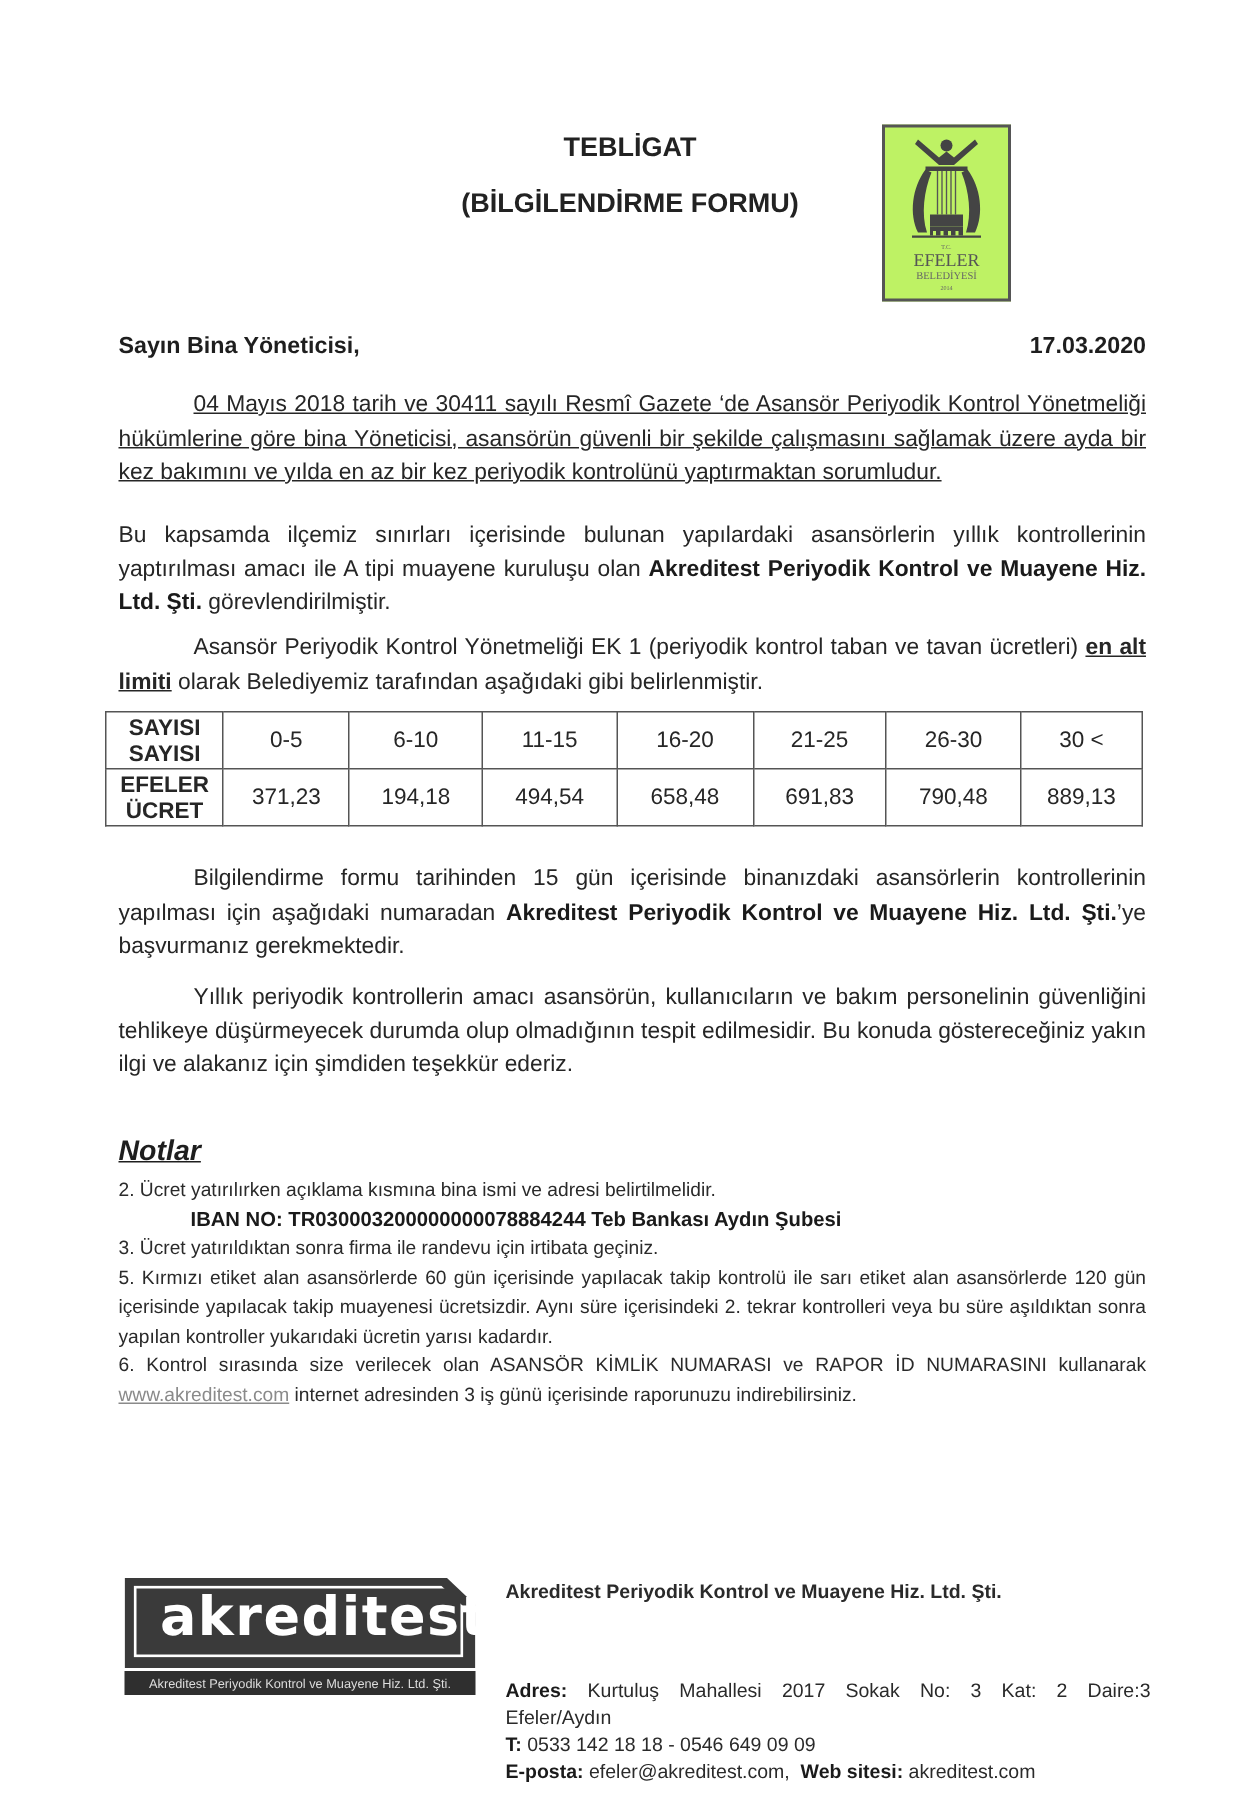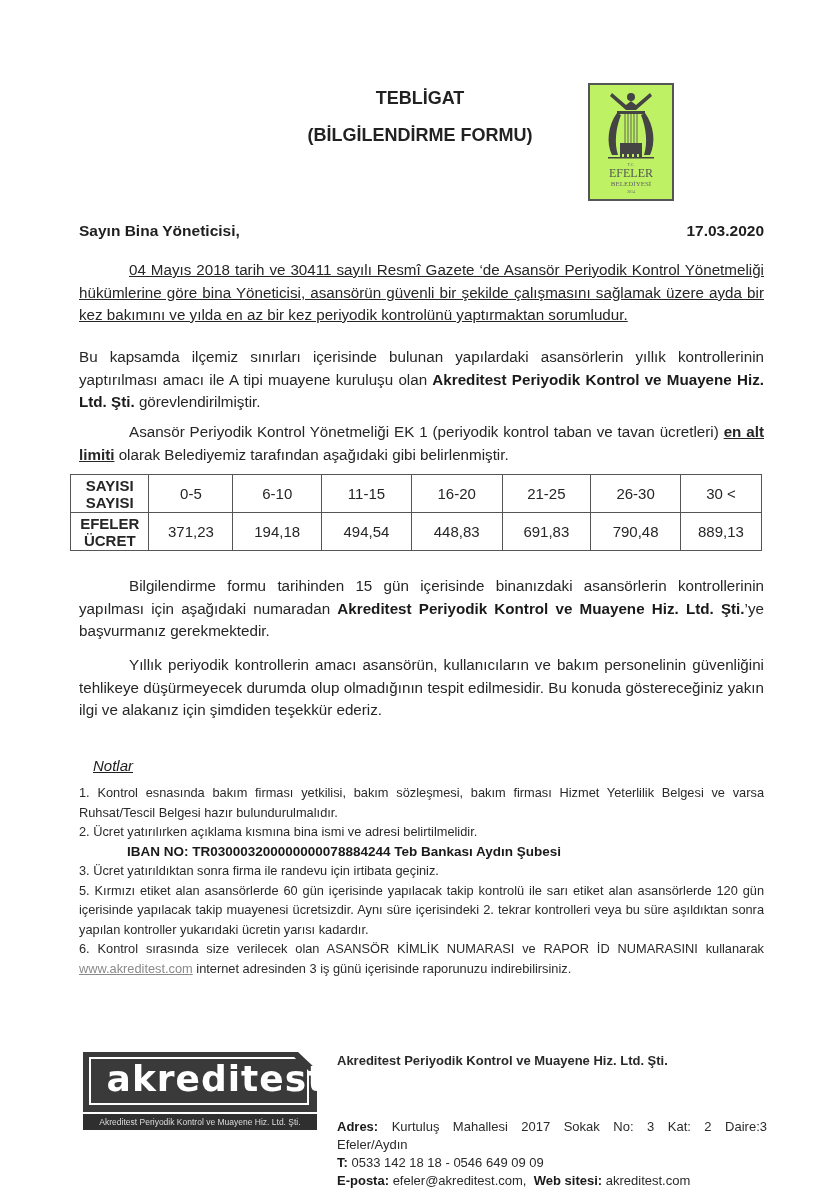--- a/index.html
+++ b/index.html
@@ -25,21 +25,21 @@
   .p2 { top: 346px; }
   .p3 { top: 421px; }
   .p4 { top: 575px; }
   .p5 { top: 654px; }
   .ul { text-decoration: underline; font-weight: bold; }
 
   table.fees { position: absolute; left: 70px; top: 474px; width: 692px; border-collapse: collapse; font-size: 15px; color: #262626; }
   table.fees td { border: 1.5px solid #555; text-align: center; height: 37px; padding: 0; }
   table.fees td.hdr { font-weight: bold; line-height: 17px; font-size: 15px; }
 
-  .notes-title { position: absolute; left: 93px; top: 757px; font-weight: normal; font-style: italic; text-decoration: underline; font-size: 15px; }
+  .notes-title { position: absolute; left: 79px; top: 757px; font-weight: bold; font-style: italic; text-decoration: underline; font-size: 19px; }
   .notes { position: absolute; left: 79px; top: 783px; width: 685px; font-size: 12.8px; line-height: 19.5px; color: #2a2a2a; text-align: justify; }
   .notes div { margin: 0; }
   .notes .iban { font-weight: bold; font-size: 13.5px; color: #1a1a1a; padding-left: 48px; }
   .notes a { color: #8a8a8a; text-decoration: underline; }
 
   .brand { position: absolute; left: 83px; top: 1052px; width: 234px; height: 80px; }
   .brand .top {
     position: absolute; left: 0; top: 0; width: 234px; height: 60px; background: #3a3a3a;
     clip-path: polygon(0 0, 215px 0, 234px 18px, 234px 60px, 0 60px);
   }
@@ -106,35 +106,34 @@
       <td style="width:91px">16-20</td>
       <td style="width:89px">21-25</td>
       <td style="width:90px">26-30</td>
       <td style="width:81px">30 &lt;</td>
     </tr>
     <tr>
       <td class="hdr"><span>EFELER</span><br><span>ÜCRET</span></td>
       <td>371,23</td>
       <td>194,18</td>
       <td>494,54</td>
-      <td>448,83</td>
+      <td>658,48</td>
       <td>691,83</td>
       <td>790,48</td>
       <td>889,13</td>
     </tr>
   </tbody>
     </table>
 
   <div class="para p4"><span class="indent"></span><span>Bilgilendirme formu tarihinden 15 gün içerisinde binanızdaki asansörlerin kontrollerinin yapılması için aşağıdaki numaradan </span><b>Akreditest Periyodik Kontrol ve Muayene Hiz. Ltd. Şti.</b><span>’ye başvurmanız gerekmektedir.</span></div>
 
   <div class="para p5"><span class="indent"></span><span>Yıllık periyodik kontrollerin amacı asansörün, kullanıcıların ve bakım personelinin güvenliğini tehlikeye düşürmeyecek durumda olup olmadığının tespit edilmesidir. Bu konuda göstereceğiniz yakın ilgi ve alakanız için şimdiden teşekkür ederiz.</span></div>
 
   <div class="notes-title">Notlar</div>
   <div class="notes">
-    <div>1. Kontrol esnasında bakım firması yetkilisi, bakım sözleşmesi, bakım firması Hizmet Yeterlilik Belgesi ve varsa Ruhsat/Tescil Belgesi hazır bulundurulmalıdır.</div>
     <div>2.  Ücret yatırılırken açıklama kısmına bina ismi ve adresi belirtilmelidir.</div>
     <div class="iban">IBAN NO: TR030003200000000078884244 Teb Bankası Aydın Şubesi</div>
     <div>3.  Ücret yatırıldıktan sonra firma ile randevu için irtibata geçiniz.</div>
     <div>5.  Kırmızı etiket alan asansörlerde 60 gün içerisinde yapılacak takip kontrolü ile sarı etiket alan asansörlerde 120 gün içerisinde yapılacak takip muayenesi ücretsizdir. Aynı süre içerisindeki 2. tekrar kontrolleri veya bu süre aşıldıktan sonra yapılan kontroller yukarıdaki ücretin yarısı kadardır.</div>
     <div><span>6. Kontrol sırasında size verilecek olan ASANSÖR KİMLİK NUMARASI ve RAPOR İD NUMARASINI kullanarak </span><a>www.akreditest.com</a><span> internet adresinden 3 iş günü içerisinde raporunuzu indirebilirsiniz.</span></div>
   </div>
 
   <div class="brand">
     <div class="top"></div>
     <div class="inner"></div>

